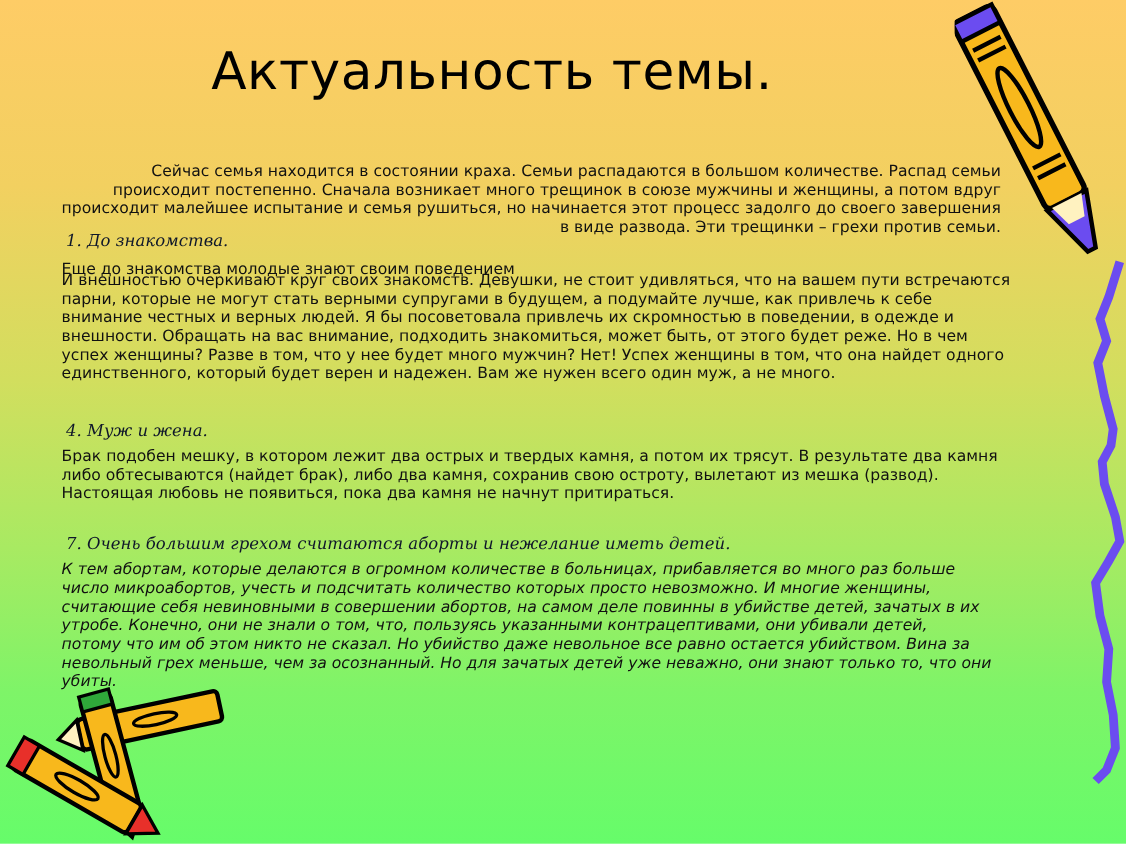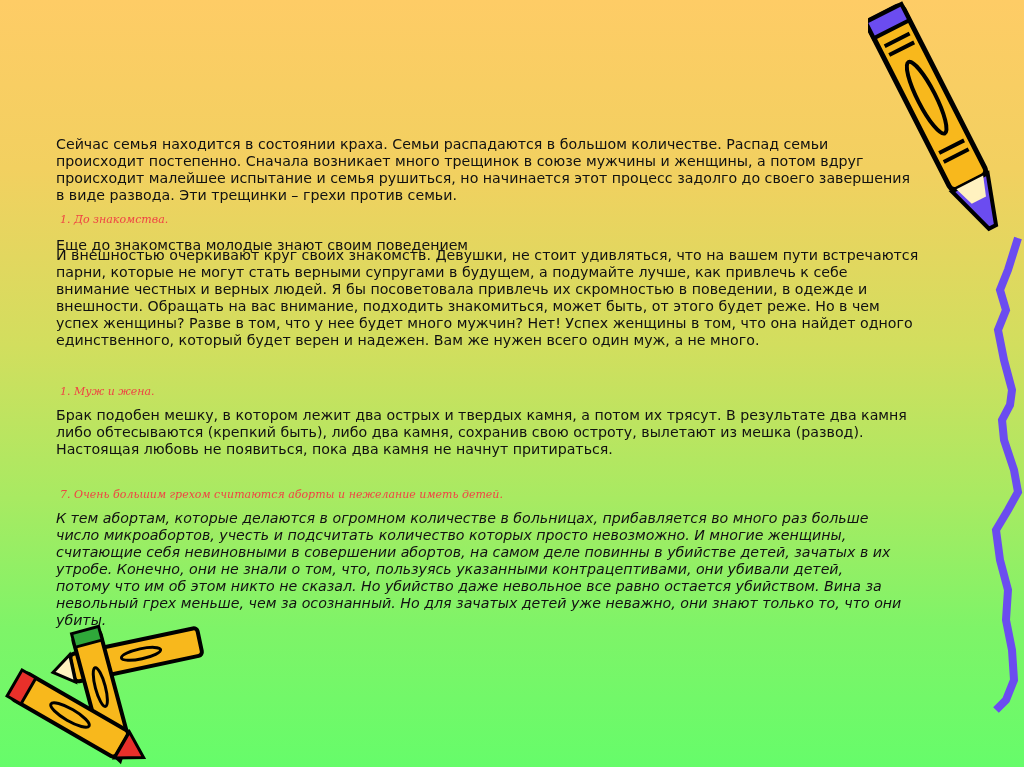--- a/index.html
+++ b/index.html
@@ -14,24 +14,24 @@
     position:absolute; left:192px; top:38px;
     font-size:47px; letter-spacing:0.5px; font-weight:normal; margin:0;
     font-family: "DejaVu Sans", sans-serif; color:#000;
   }
   .body-text {
     position:absolute; left:56px; top:136px; width:940px;
     font-size:14.2px; line-height:17px;
   }
   .para { margin:0; white-space:pre-line; }
   .heading {
-    color:#ef4444; font-family:"DejaVu Serif", serif; font-style:italic;
-    font-size:11px; margin:0; line-height:19px;
+    color:#0f172a; font-family:"DejaVu Serif", serif; font-style:italic;
+    font-size:15px; margin:0; line-height:19px;
   }
-  .p-intro { position:absolute; left:0; top:0; }
+  .p-intro { position:absolute; left:0; top:12px;text-align:right; }
   .h1 { position:absolute; left:4px; top:74px; }
   .p1a { position:absolute; left:0; top:101px; }
   .p1b { position:absolute; left:0; top:111px; }
   .h2 { position:absolute; left:4px; top:246px; }
   .p2 { position:absolute; left:0; top:271px; }
   .h3 { position:absolute; left:4px; top:349px; }
   .p3 { position:absolute; left:0; top:374px;font-style:italic; }
   .deco { position:absolute; }
 </style>
 </head>
@@ -68,39 +68,40 @@
       <path d="M90 120 L118 120 L104 142 Z" fill="#2fa83a" stroke="#000" stroke-width="3"></path>
     </g>
     <g transform="rotate(30 70 95)">
       <rect x="10" y="80" width="120" height="30" rx="4" fill="#f8b81c" stroke="#000" stroke-width="4"></rect>
       <rect x="6" y="80" width="16" height="30" fill="#e8302a" stroke="#000" stroke-width="3"></rect>
       <ellipse cx="70" cy="95" rx="22" ry="6" fill="none" stroke="#000" stroke-width="3"></ellipse>
       <path d="M130 80 L155 95 L130 110 Z" fill="#e8302a" stroke="#000" stroke-width="3"></path>
     </g>
   </svg>
 
+  <h1 class="title">Актуальность темы.</h1>
 
   <div class="body-text">
     <p class="para p-intro"> Сейчас семья находится в состоянии краха. Семьи распадаются в большом количестве. Распад семьи
  происходит постепенно. Сначала возникает много трещинок в союзе мужчины и женщины, а потом вдруг
  происходит малейшее испытание и семья рушиться, но начинается этот процесс задолго до своего завершения
  в виде развода. Эти трещинки – грехи против семьи.</p>
 
     <p class="heading h1">1. До знакомства.</p>
     <p class="para p1a">Еще до знакомства молодые знают своим поведением</p>
     <p class="para p1b">И внешностью очеркивают круг своих знакомств. Девушки, не стоит удивляться, что на вашем пути встречаются
  парни, которые не могут стать верными супругами в будущем, а подумайте лучше, как привлечь к себе
 внимание честных и верных людей. Я бы посоветовала привлечь их скромностью в поведении, в одежде и
 внешности. Обращать на вас внимание, подходить знакомиться, может быть, от этого будет реже. Но в чем
 успех женщины? Разве в том, что у нее будет много мужчин? Нет! Успех женщины в том, что она найдет одного
 единственного, который будет верен и надежен. Вам же нужен всего один муж, а не много.</p>
 
-    <p class="heading h2">1. Муж и жена.</p>
+    <p class="heading h2">4. Муж и жена.</p>
     <p class="para p2"> Брак подобен мешку, в котором лежит два острых и твердых камня, а потом их трясут. В результате два камня
-либо обтесываются (крепкий быть), либо два камня, сохранив свою остроту, вылетают из мешка (развод).
+либо обтесываются (найдет брак), либо два камня, сохранив свою остроту, вылетают из мешка (развод).
 Настоящая любовь не появиться, пока два камня не начнут притираться.</p>
 
     <p class="heading h3">7. Очень большим грехом считаются аборты и нежелание иметь детей.</p>
     <p class="para p3"> К тем абортам, которые делаются в огромном количестве в больницах, прибавляется во много раз больше
 число микроабортов, учесть и подсчитать количество которых просто невозможно. И многие женщины,
 считающие себя невиновными в совершении абортов, на самом деле повинны в убийстве детей, зачатых в их
 утробе. Конечно, они не знали о том, что, пользуясь указанными контрацептивами, они убивали детей,
  потому что им об этом никто не сказал. Но убийство даже невольное все равно остается убийством. Вина за
 невольный грех меньше, чем за осознанный. Но для зачатых детей уже неважно, они знают только то, что они
 убиты.</p>

